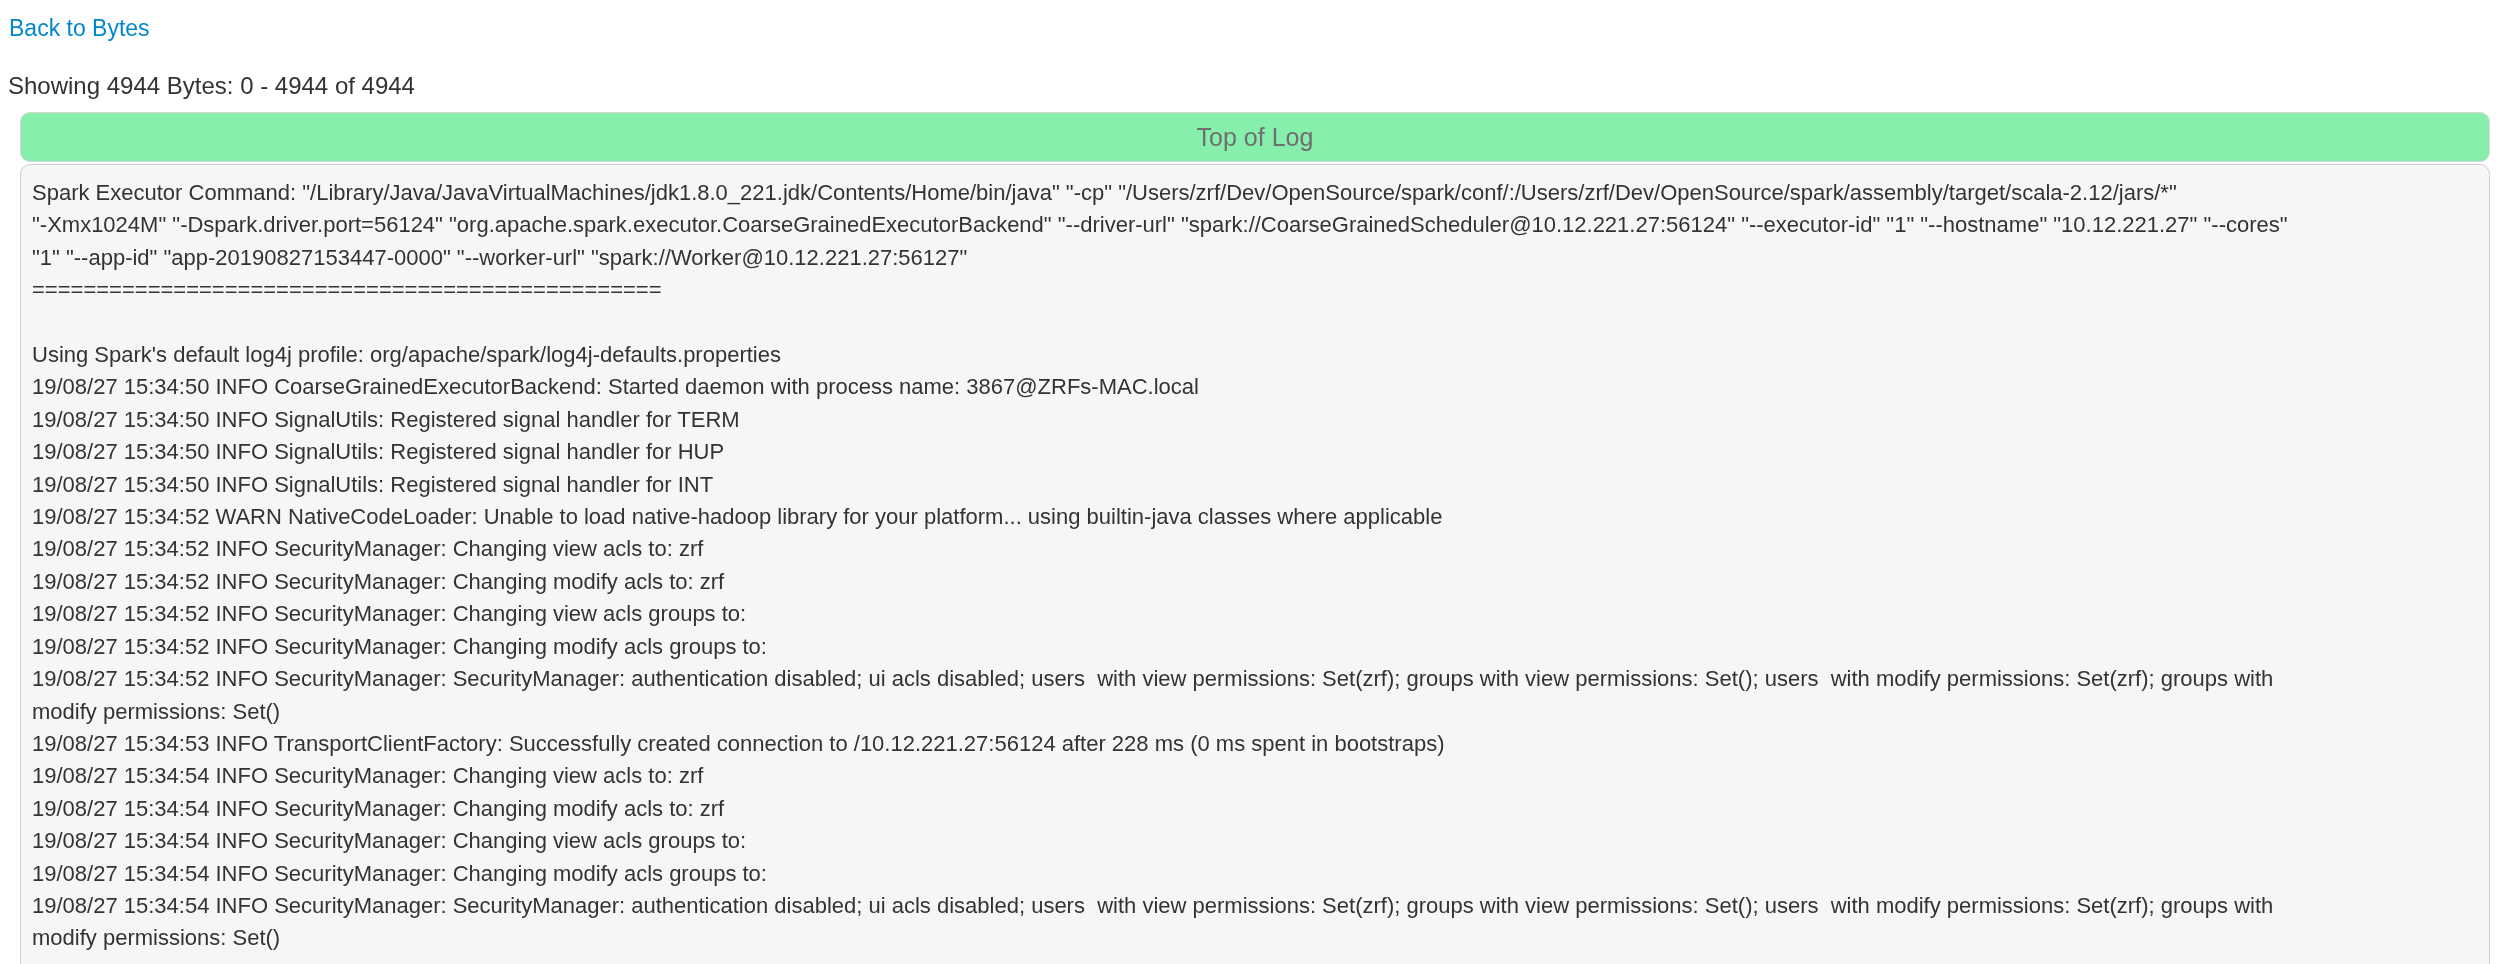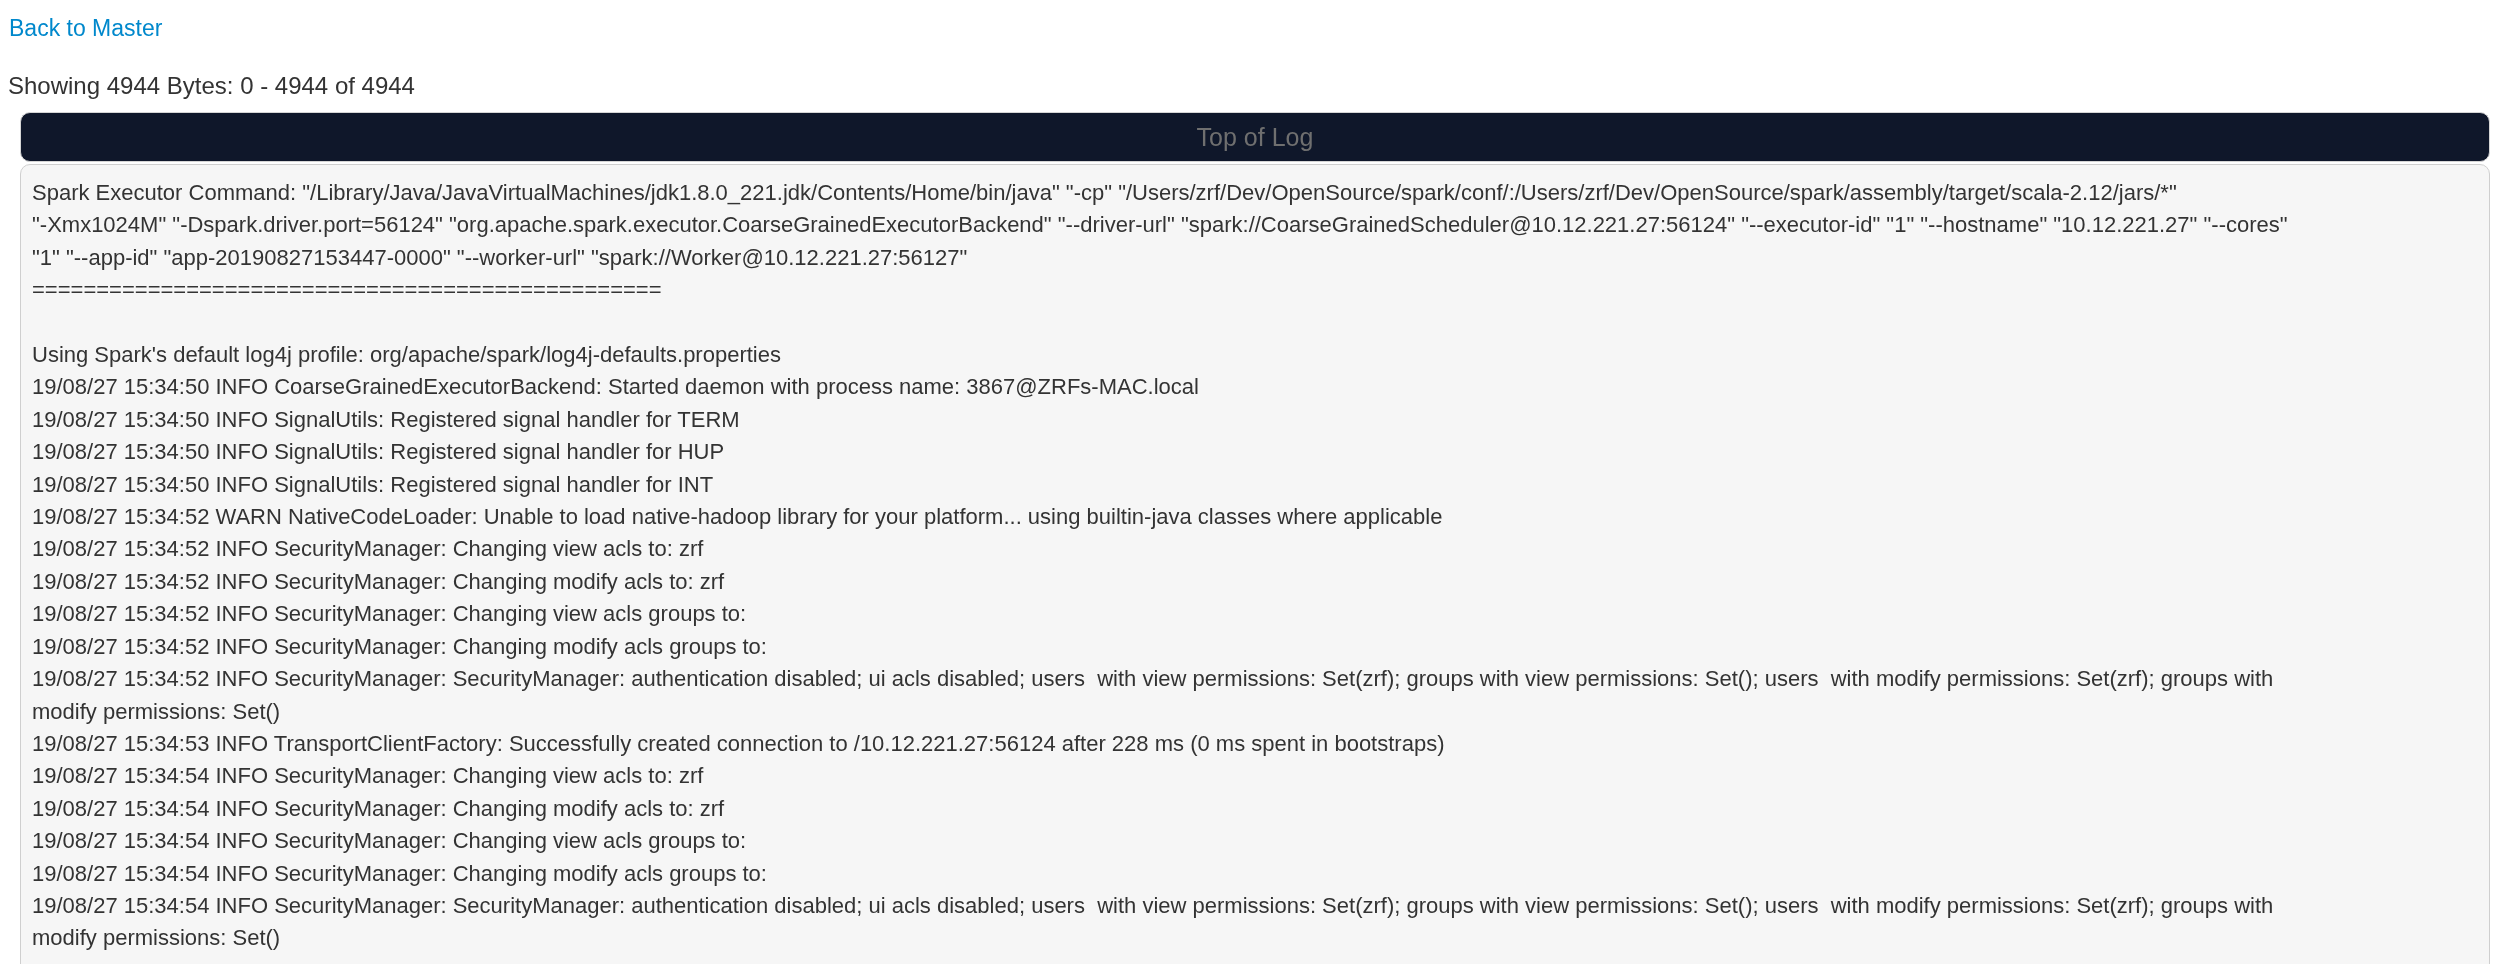--- a/index.html
+++ b/index.html
@@ -21,21 +21,21 @@
   }
   .byte-info {
     margin: 30px 6px 0 8px;
     font-size: 24px;
     line-height: 28px;
     color: #333333;
   }
   .panels { margin: 12px 20px 0 20px; }
   .log-header {
     height: 50px;
-    background: #0f172a;
+    background: #86efac;
     border: 1px solid #d5d5d5;
     border-radius: 10px;
     text-align: center;
     font-size: 25px;
     line-height: 48px;
     color: #6f6f6f;
   }
   .log-box {
     margin-top: 2px;
     height: 840px; 
@@ -52,21 +52,21 @@
     line-height: 32.4px;
     color: #333333;
     white-space: pre-wrap;
     overflow-wrap: break-word;
   }
 </style>
 </head>
 <body>
 
 <div>
-  <a href="#" class="back-link">Back to Master</a>
+  <a href="#" class="back-link">Back to Bytes</a>
 
   <div class="byte-info">Showing 4944 Bytes: 0 - 4944 of 4944</div>
 
   <div class="panels">
     <div class="log-header">
       <span>Top of Log</span>
     </div>
 
     <div class="log-box">
       <pre class="log-content">Spark Executor Command: "/Library/Java/JavaVirtualMachines/jdk1.8.0_221.jdk/Contents/Home/bin/java" "-cp" "/Users/zrf/Dev/OpenSource/spark/conf/:/Users/zrf/Dev/OpenSource/spark/assembly/target/scala-2.12/jars/*"

